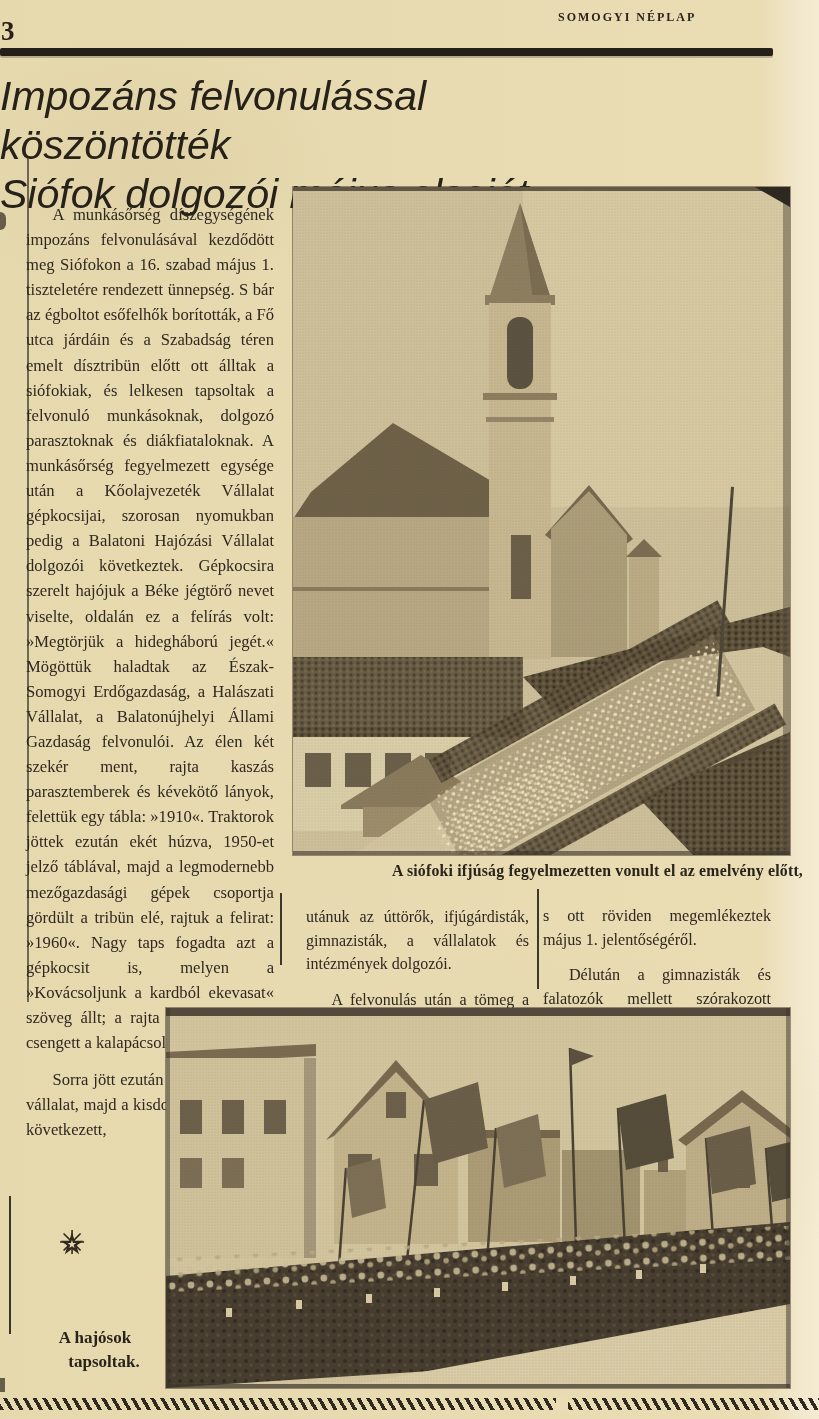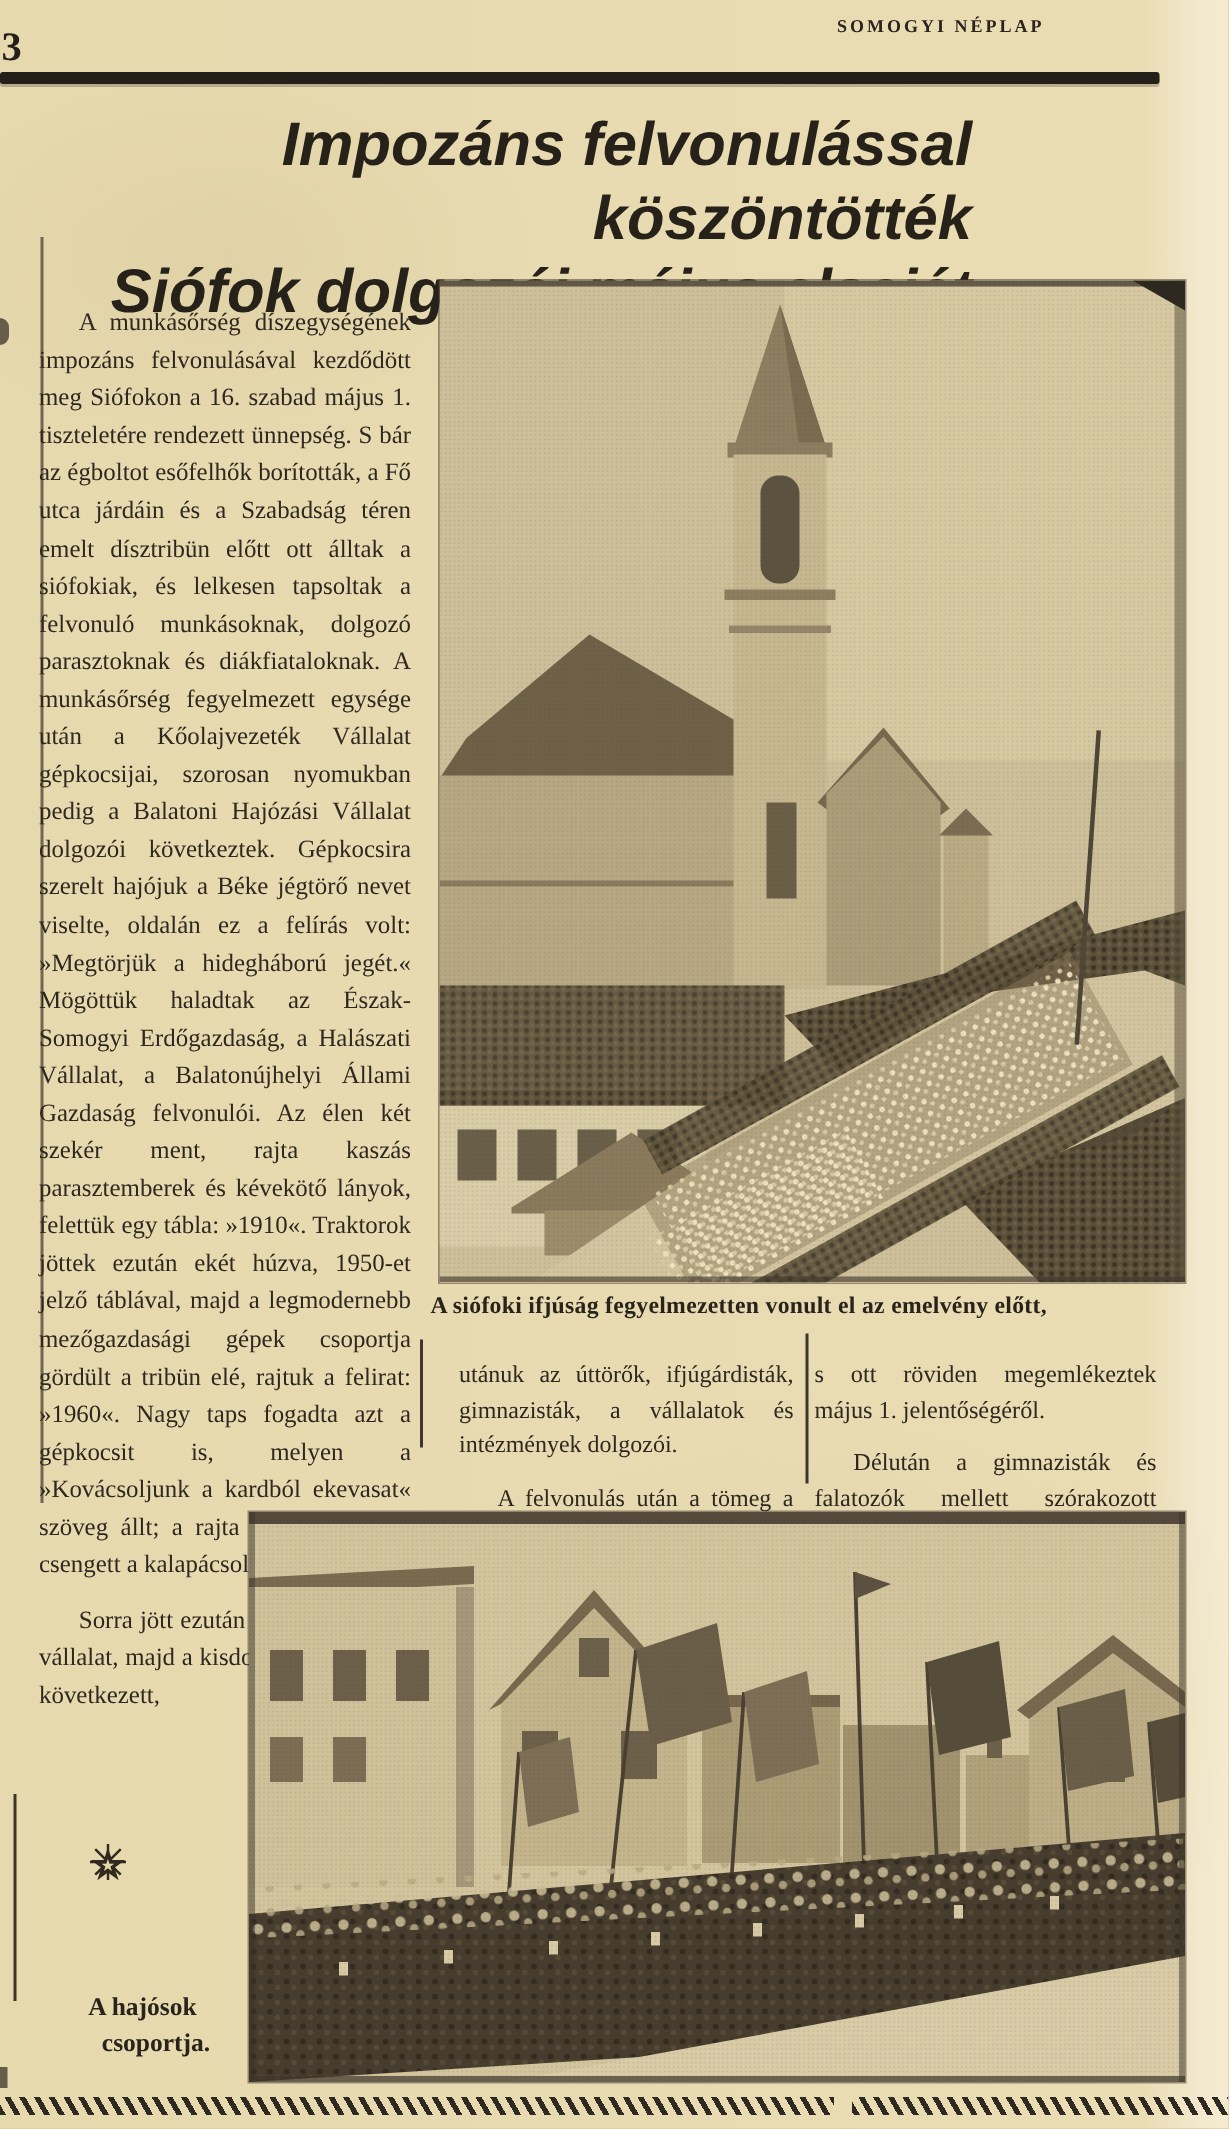--- a/index.html
+++ b/index.html
@@ -12,44 +12,44 @@
       #e9dcb2;
     font-family:"Liberation Serif", serif;color:#2b2620;
   }
   .abs{position:absolute;}
   
   .page-num{left:1px;top:16px;font-size:27px;font-weight:bold;letter-spacing:1px;color:#241f19;}
   .masthead{left:558px;top:10px;font-size:12px;font-weight:bold;letter-spacing:2px;color:#2a241c;}
   .top-rule{left:0;top:48px;width:773px;height:8px;background:#241f18;border-radius:2px;
     box-shadow:0 2px 0 rgba(36,31,24,.25);}
   
-  .headline{left:0px;top:72px;width:612px;text-align:right;
-    font-family:"Liberation Sans", sans-serif;font-weight:bold;font-style:italic;
-    font-size:41px;line-height:49px;color:#262119;letter-spacing:0px;padding-left:36px;}
+  .headline{left:0px;top:72px;width:612px;text-align:left;
+    font-family:"Liberation Sans", sans-serif;font-weight:normal;font-style:italic;
+    font-size:41px;line-height:49px;color:#262119;letter-spacing:0px;}
   
   .col{position:absolute;text-align:justify;color:#2e2820;}
   .col p{margin:12px;}
   .col p.ind{text-indent:1.6em;}
   .col1{left:14px;top:190px;width:272px;font-size:16.6px;line-height:25.1px;}
   .col2{left:294px;top:893px;width:247px;font-size:16px;line-height:23.6px;}
   .col3{left:531px;top:893px;width:252px;font-size:16.2px;line-height:23.6px;}
   .vdiv{position:absolute;background:#3d362b;width:1.6px;}
   .vdivA{left:280px;top:893px;height:72px;}
   .vdivB{left:537px;top:889px;height:100px;}
   .edge-rule{left:27px;top:158px;width:1.6px;height:844px;background:#4a4233;opacity:.75;}
   .edge-rule2{left:9px;top:1196px;width:2.4px;height:138px;background:#3c352a;}
   .edge-frag{background:#473f30;opacity:.8;}
   
   .photo{position:absolute;box-shadow:0 0 0 1px rgba(60,52,40,.5);}
   .main-photo{left:293px;top:187px;width:497px;height:668px;}
   .bottom-photo{left:166px;top:1008px;width:624px;height:380px;}
   .photo svg{display:block;}
   
   .main-caption{left:287px;top:862px;width:516px;font-size:15.8px;font-weight:bold;
-    color:#28231b;letter-spacing:.2px;}
+    color:#28231b;letter-spacing:.2px;text-align:right;}
   .bottom-caption{left:20px;top:1326px;width:150px;font-size:17px;font-weight:bold;
     line-height:24px;color:#28231b;text-align:center;}
   .bottom-caption .l2{padding-left:18px;}
   
   .star{left:52px;top:1224px;width:40px;height:40px;}
   .star span{position:absolute;left:0;top:0;width:40px;height:40px;text-align:center;color:#312a1f;}
   .star .s1{font-size:30px;line-height:40px;}
   .star .s2{font-size:33px;line-height:39px;}
   .star .s3{font-size:11px;line-height:40px;color:#e6d9ae;}
   
@@ -258,19 +258,19 @@
       <rect width="624" height="380" fill="url(#ht2)"></rect>
       <rect width="624" height="8" fill="#54493a"></rect>
       <rect y="376" width="624" height="4" fill="#3c342a" opacity=".7"></rect>
       <rect width="4" height="380" fill="#3c342a" opacity=".5"></rect>
       <rect x="620" width="4" height="380" fill="#3c342a" opacity=".5"></rect>
     </svg>
   </div>
 
   <div class="abs bottom-caption">
     <div>A hajósok</div>
-    <div class="l2">csoportja.</div>
+    <div class="l2">tapsoltak.</div>
   </div>
 
   <div class="abs zigzag"></div>
   <div class="abs zig-gap"></div>
 
 </div>
 
 </body></html>

